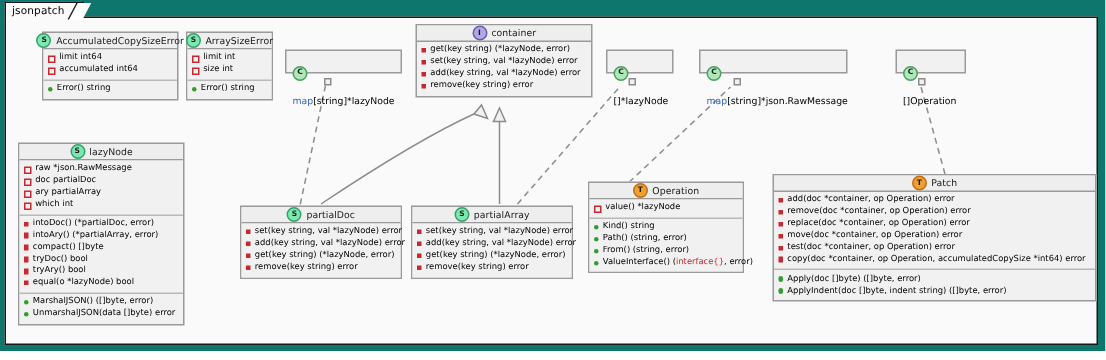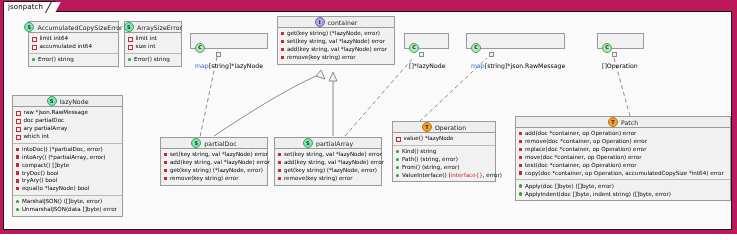--- a/index.html
+++ b/index.html
@@ -3,21 +3,21 @@
 <meta charset="utf-8">
 <style>
   html,body{margin:0;padding:0;background:#ffffff;}
   body{
     font-family:"DejaVu Sans","Liberation Sans",sans-serif;
     -webkit-font-smoothing:none;
   }
   #canvas{
     position:relative;
     width:737px;height:234px;
-    background:#be185d;
+    background:#0f766e;
     overflow:hidden;
   }
   
   .pkg-frame{
     position:absolute;left:3px;top:11px;
     width:729px;height:219px;
     border:1px solid #181818;
     background:#fafafa;
     box-sizing:border-box;
   }

